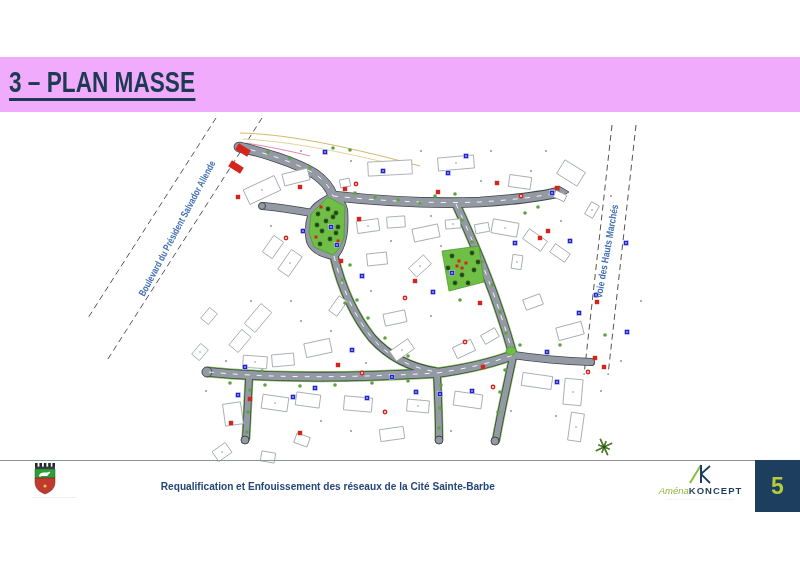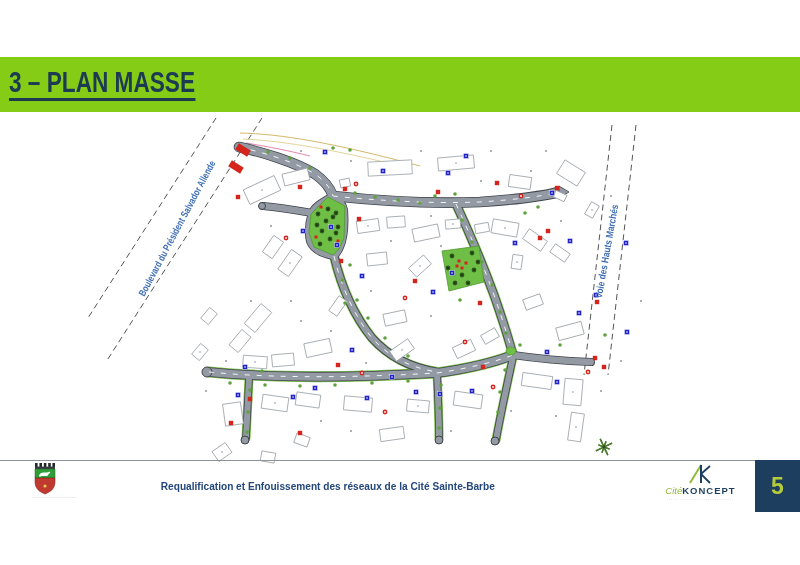--- a/index.html
+++ b/index.html
@@ -29,21 +29,21 @@
   .ak-tagline{font-size:3.5px;color:#8a8f94;letter-spacing:1px;margin-top:2px;white-space:nowrap;}
   .page-square{position:absolute;left:755px;top:460px;width:45px;height:52px;background:#1d3e5f;
                display:flex;align-items:center;justify-content:center;}
   .page-square span{color:#b5cc3a;font-size:23px;font-weight:bold;}
 </style>
 </head>
 <body>
 
 <div class="slide">
 
-  <div class="title-bar" style="background: #84cc16;">
+  <div class="title-bar" style="background: #f0abfc;">
     <span class="title" style="color: rgb(28, 58, 82); border-bottom-color: rgb(28, 58, 82);">3 – PLAN MASSE</span>
   </div>
 
   <svg class="map-svg" id="map-svg" viewBox="0 0 800 565">
       <line x1="216" y1="118" x2="88" y2="318" stroke="#555555" stroke-width="1" stroke-dasharray="6 4"></line>
       <line x1="262" y1="118" x2="106" y2="362" stroke="#555555" stroke-width="1" stroke-dasharray="6 4"></line>
       <line x1="612" y1="125" x2="584" y2="375" stroke="#555555" stroke-width="1" stroke-dasharray="6 4"></line>
       <line x1="636" y1="125" x2="608" y2="375" stroke="#555555" stroke-width="1" stroke-dasharray="6 4"></line>
       <path d="M240,133 C280,134 330,142 420,166" stroke="#d4b96a" fill="none" stroke-width="1"></path>
       <path d="M243,139 C285,141 335,150 405,167" stroke="#e4d49b" fill="none" stroke-width="1"></path>
@@ -417,21 +417,21 @@
   </div>
 
   <div class="ak-logo">
     <svg class="ak-mark" width="30" height="24" viewBox="0 0 30 24">
       <line x1="4" y1="22" x2="15" y2="4" stroke="#8fba3a" stroke-width="2"></line>
       <line x1="15" y1="4" x2="15" y2="22" stroke="#1d3e5f" stroke-width="2"></line>
       <line x1="15" y1="13" x2="24" y2="5" stroke="#1d3e5f" stroke-width="1.8"></line>
       <line x1="15.5" y1="13.5" x2="24" y2="22" stroke="#1d3e5f" stroke-width="1.8"></line>
     </svg>
     <div class="ak-name">
-      <span class="ak-green">Cité</span><span class="ak-dark">KONCEPT</span>
+      <span class="ak-green">Aména</span><span class="ak-dark">KONCEPT</span>
     </div>
     <div class="ak-tagline">·······························</div>
   </div>
 
   <div class="page-square" style="background: rgb(29, 62, 95);">
     <span style="color: rgb(181, 204, 58);">5</span>
   </div>
 
 </div>
 

